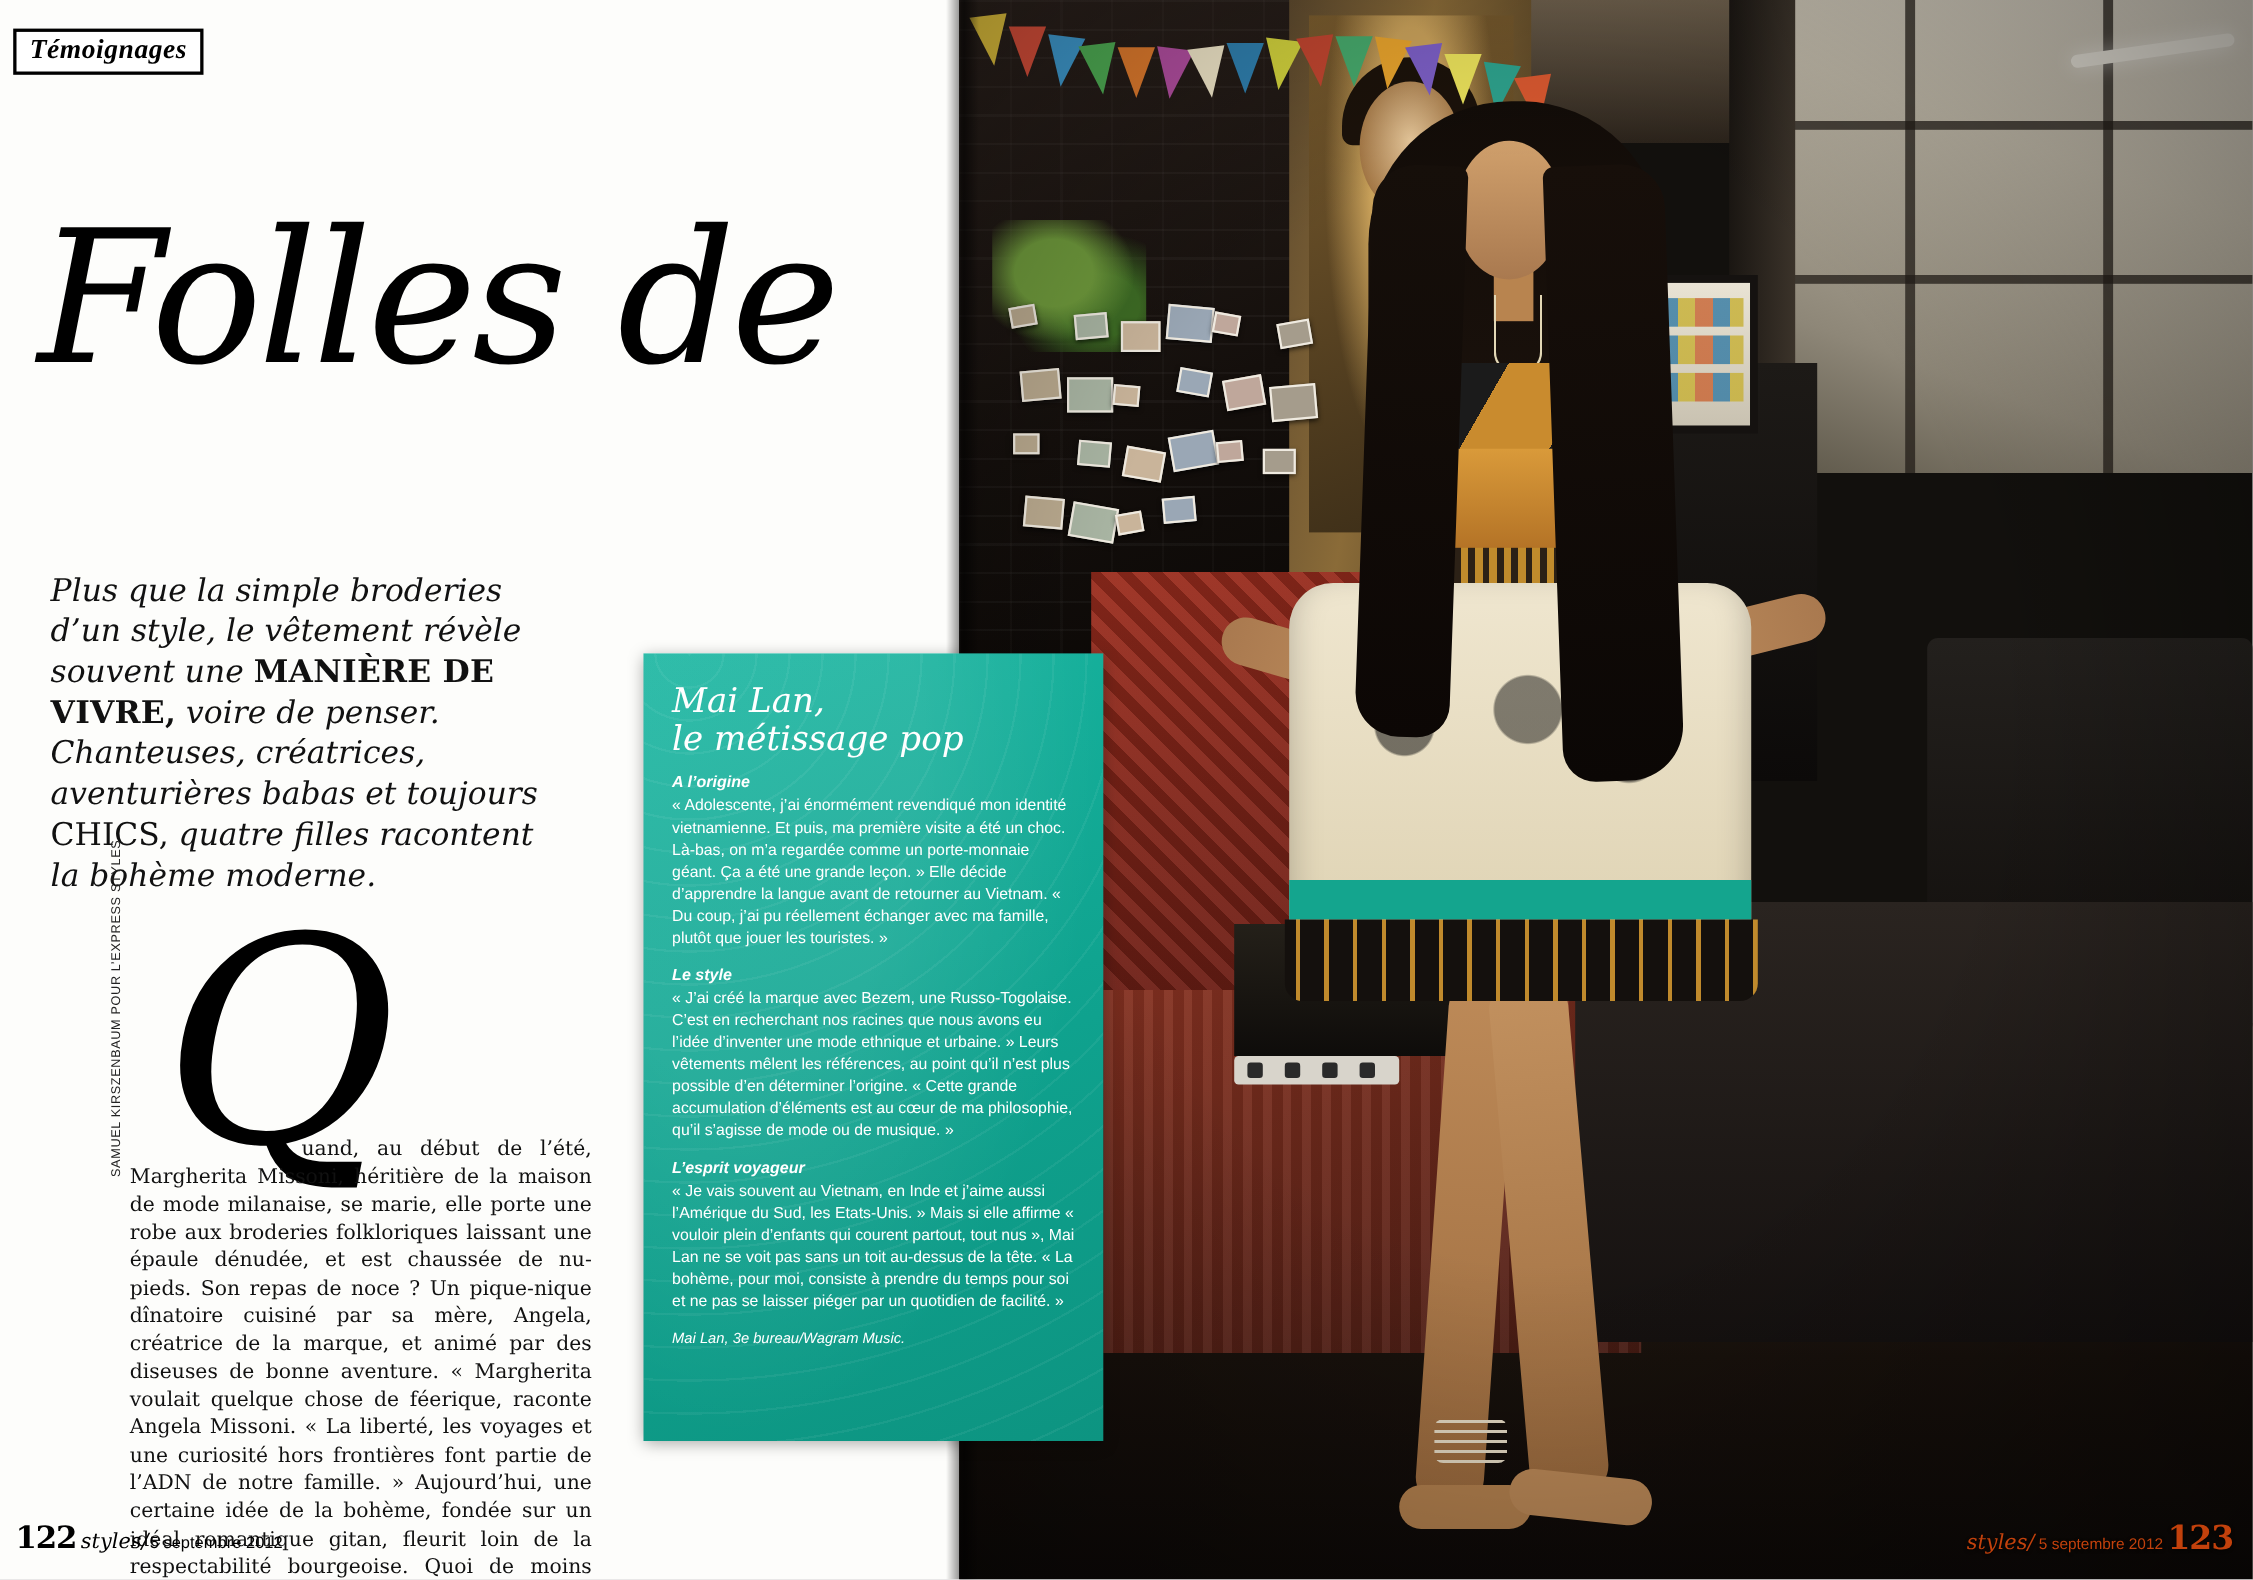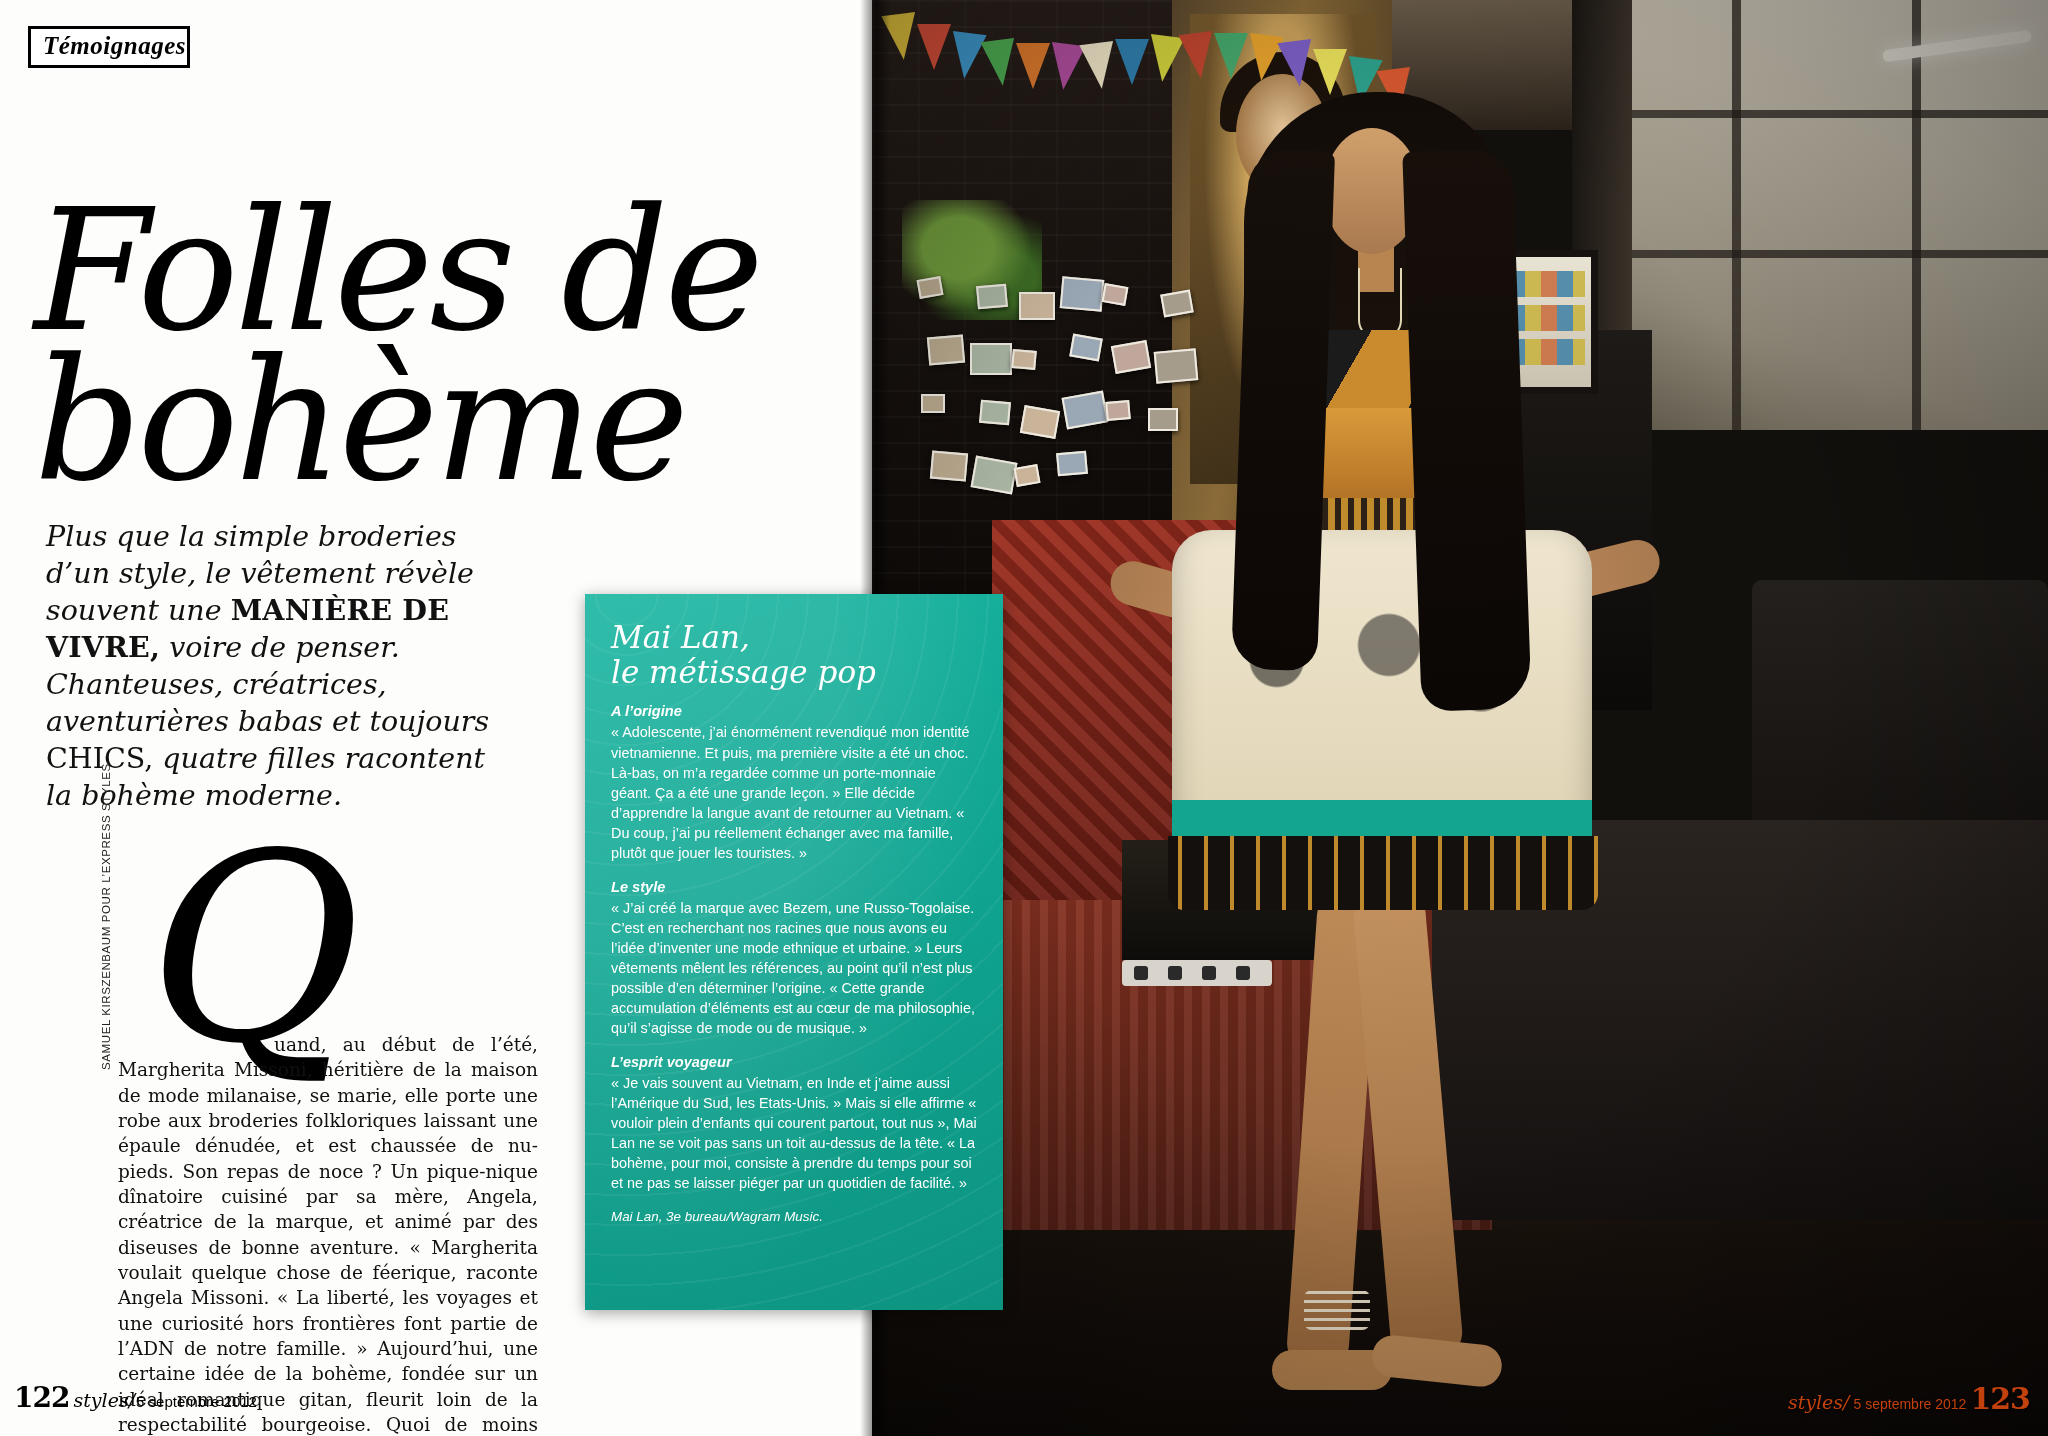--- a/index.html
+++ b/index.html
@@ -28,24 +28,24 @@
     left: 0;
     top: 0;
     width: 872px;
     height: 1436px;
     background: #fdfdfb;
     overflow: hidden;
   }
 
   #kicker {
     position: absolute;
-    left: 28px;
+    left: 12px;
     top: 26px;
     border: 3px solid #000;
-    padding: 3px 1px 5px 12px;
+    padding: 3px 12px 5px 12px;
     background: #fff;
   }
   #kicker span {
     font-family: "Liberation Serif", serif;
     font-weight: bold;
     font-style: italic;
     font-size: 25px;
     letter-spacing: 0.5px;
     color: #000;
   }
@@ -522,21 +522,20 @@
 <div id="page">
 
   <div id="left-page">
 
     <div id="kicker">
       <span>Témoignages</span>
     </div>
 
     <h1 id="headline">
       <span class="l1">Folles de</span>
-      <span class="l2">bohème</span>
     </h1>
 
     <div id="standfirst">
       <span>Plus que la simple broderies d’un style, le vêtement révèle souvent une </span><span class="caps">MANIÈRE DE VIVRE,</span><span> voire de penser. Chanteuses, créatrices, aventurières babas et toujours </span><span class="chics">CHICS,</span><span> quatre filles racontent la bohème moderne.</span>
     </div>
 
     <div id="dropcap">Q</div>
 
     <div id="body-col">
       <p class="indent-first"><span>uand, au début de l’été, Margherita Missoni, héritière de la maison de mode milanaise, se marie, elle porte une robe aux broderies folkloriques laissant une épaule dénudée, et est chaussée de nu-pieds. Son repas de noce ? Un pique-nique dînatoire cuisiné par sa mère, Angela, créatrice de la marque, et animé par des diseuses de bonne aventure. « Margherita voulait quelque chose de féerique, raconte Angela Missoni. « La liberté, les voyages et une curiosité hors frontières font partie de l’ADN de notre famille. » Aujourd’hui, une certaine idée de la bohème, fondée sur un idéal romantique gitan, fleurit loin de la respectabilité bourgeoise. Quoi de moins surprenant en</span> </p>

